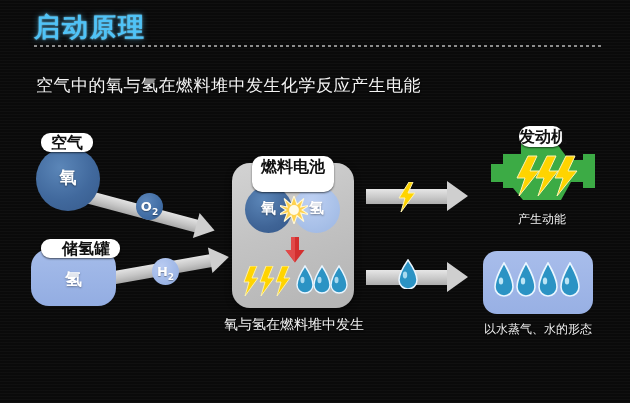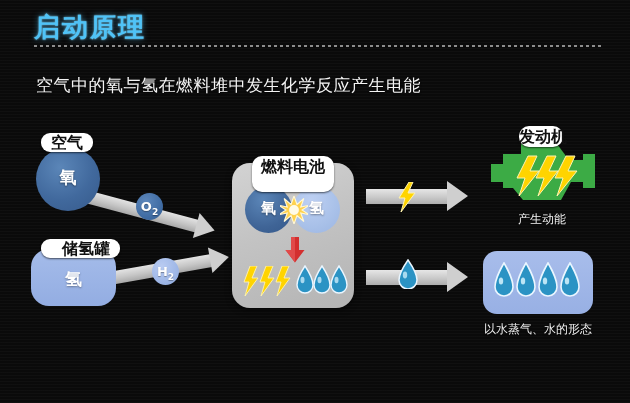--- a/index.html
+++ b/index.html
@@ -375,20 +375,21 @@
       </g>
       <g fill="#bfe6f7" opacity="0.85">
         <ellipse cx="6.5" cy="15" rx="2" ry="3.2"></ellipse>
         <ellipse cx="23.5" cy="15" rx="2" ry="3.2"></ellipse>
         <ellipse cx="40.5" cy="15" rx="2" ry="3.2"></ellipse>
       </g>
     </svg>
   </div>
 
   <div id="caption-cell">
+    <div>氧与氢在燃料堆中发生</div>
   </div>
 
   <div class="out-arrow" id="out-top"></div>
   <div class="out-arrow" id="out-bottom"></div>
 
   <svg class="overlay-icon" style="left:396px; top:182px; width:22px; height:30px;" viewBox="0 0 22 30">
     <polygon points="13,0 3,16 9,16 5,30 19,11 12,11 17,0" fill="#ffd400" stroke="#fff3b0" stroke-width="1"></polygon>
   </svg>
 
   <svg class="overlay-icon" style="left:397px; top:259px; width:22px; height:30px;" viewBox="0 0 22 30">

